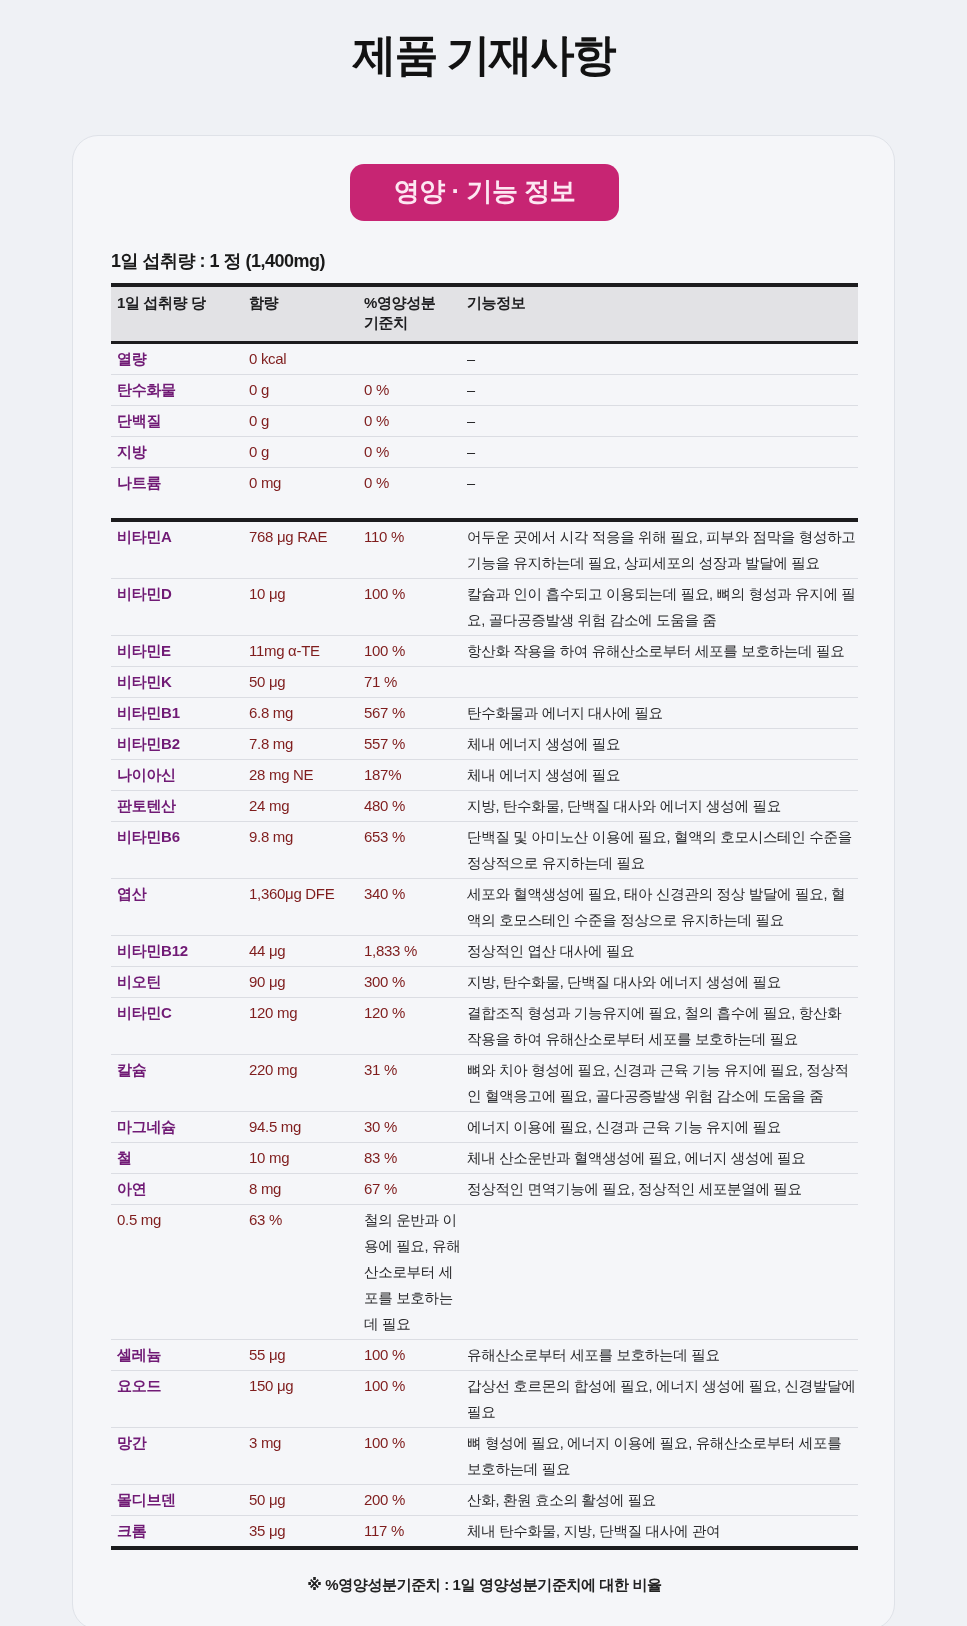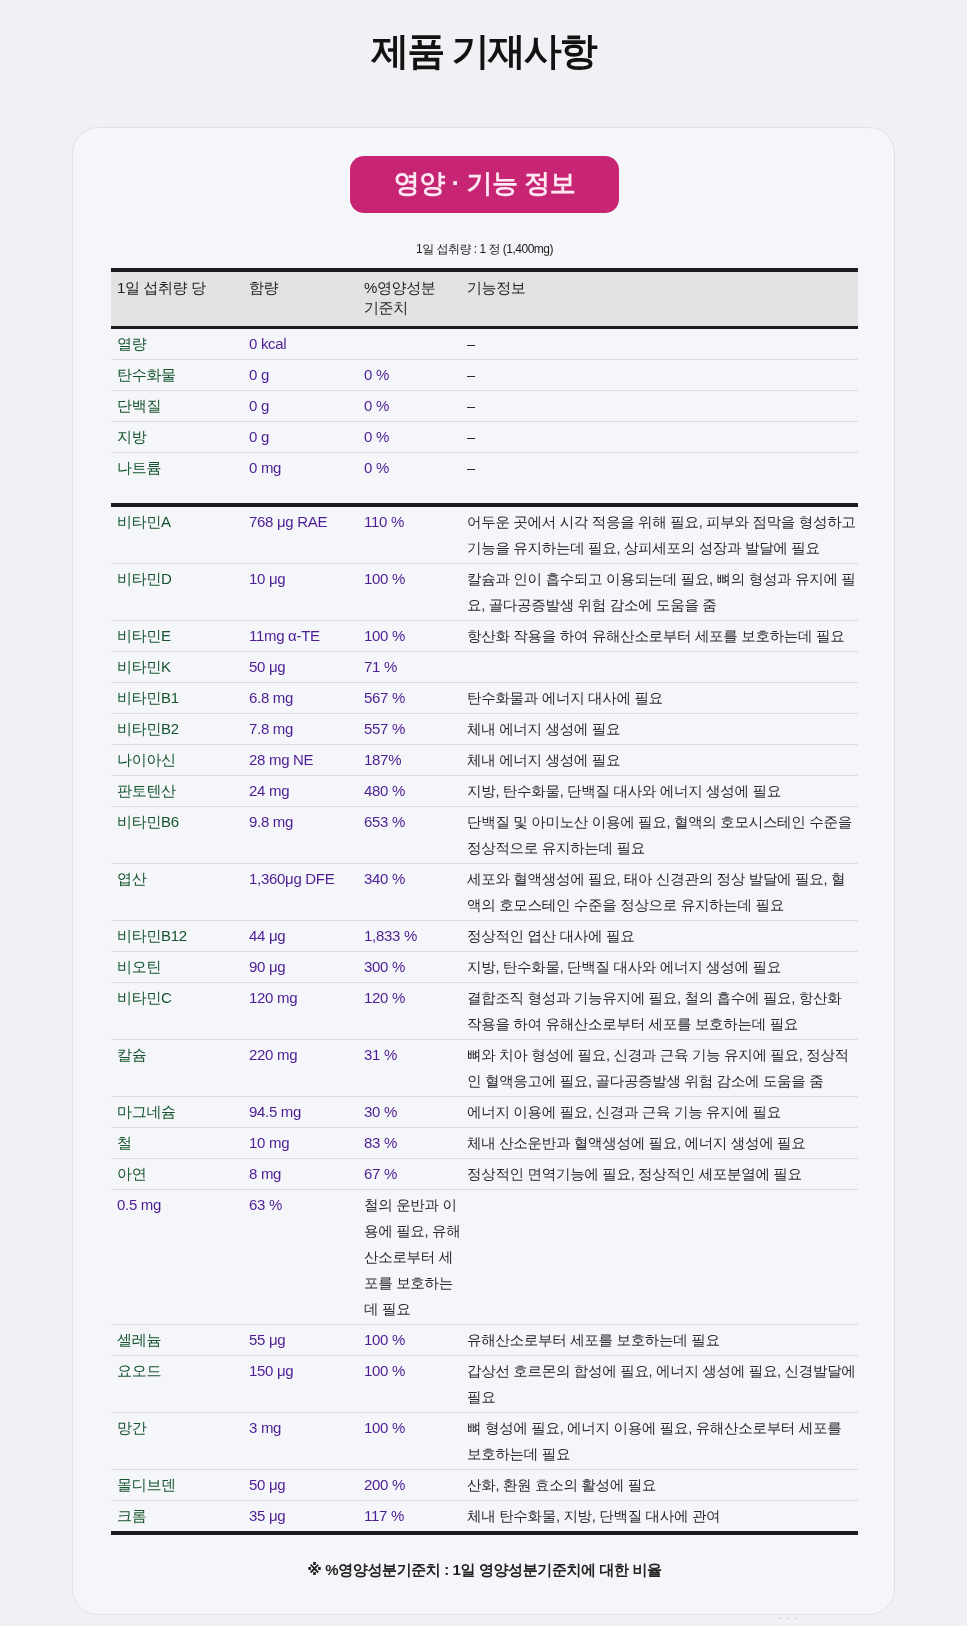--- a/index.html
+++ b/index.html
@@ -7,63 +7,62 @@
     width:967px;height:1626px;
     background:#eff1f5;
     font-family:"Liberation Sans","DejaVu Sans",sans-serif;
     color:#1d1d1f;
     -webkit-font-smoothing:antialiased;
     overflow:hidden;
   }
   .page-title{
     margin:0;padding:26px 0 0;
     text-align:center;
-    font-size:38px;font-weight:900;letter-spacing:-2px;
+    font-size:44px;font-weight:900;letter-spacing:-2px;
     color:#121212;
   }
   .card{
     position:relative;
     width:823px;box-sizing:border-box;
     margin:50px auto 0;
     background:#f5f6f9;
     border:1px solid #dfe2e8;
     border-radius:26px;
     padding:28px 36px 34px 38px;
   }
   .badge{
     display:block;width:fit-content;margin:0 auto;
     background:#c72573;color:#fde7f2;
     font-size:26px;font-weight:800;letter-spacing:-0.5px;
     padding:10px 44px 12px;border-radius:14px;
   }
   .serving{
     margin-top:28px;
-    font-size:12px;font-weight:400;letter-spacing:-0.5px;
+    font-size:18px;font-weight:700;letter-spacing:-0.5px;
     color:#1a1a1a;
-    text-align:center;
   }
   .nf-table{margin-top:10px;}
   .nf-head{
     display:grid;grid-template-columns:132px 115px 103px 1fr;
     background:#e2e2e5;
     border-top:4px solid #1c1c1e;
     border-bottom:3px solid #1c1c1e;
     padding:6px 15px 7px 6px;
-    font-size:15px;font-weight:400;line-height:1.35;letter-spacing:-0.4px;
+    font-size:15px;font-weight:700;line-height:1.35;letter-spacing:-0.4px;
   }
   .head-pct{white-space:pre-line;}
   .nf-row{
     display:grid;grid-template-columns:132px 115px 103px 1fr;
     padding:2px 0 2px 6px;
     border-top:1px solid #dbdde3;
     font-size:15px;line-height:26px;letter-spacing:-0.3px;
   }
   .rows .nf-row:first-child{border-top:none;}
-  .nf-row .name{font-weight:400;color:#14532d;}
-  .nf-row .amt,.nf-row .pct{color:#4c1d95;}
+  .nf-row .name{font-weight:700;color:#701a75;}
+  .nf-row .amt,.nf-row .pct{color:#7f1d1d;}
   .nf-row .info{font-size:14.5px;color:#29292b;padding-right:2px;}
   .section-divider{height:4px;background:#1c1c1e;margin-top:20px;}
   .table-bottom{height:4px;background:#1c1c1e;}
   .footnote{
     margin-top:26px;
     font-size:15px;font-weight:700;letter-spacing:-0.4px;color:#222;text-align:center;
   }
   .watermark-dots{
     position:absolute;right:92px;bottom:-8px;
     color:#cdd0d7;font-size:15px;letter-spacing:4px;

